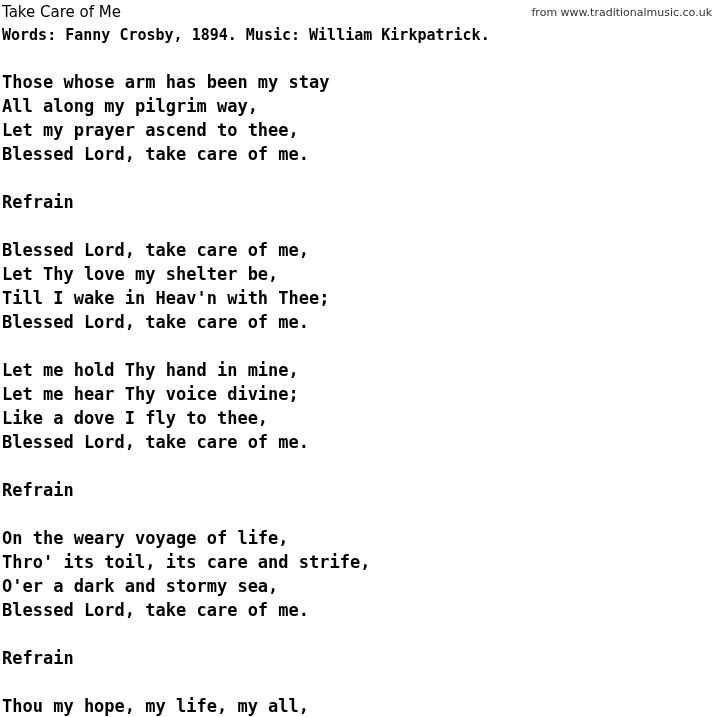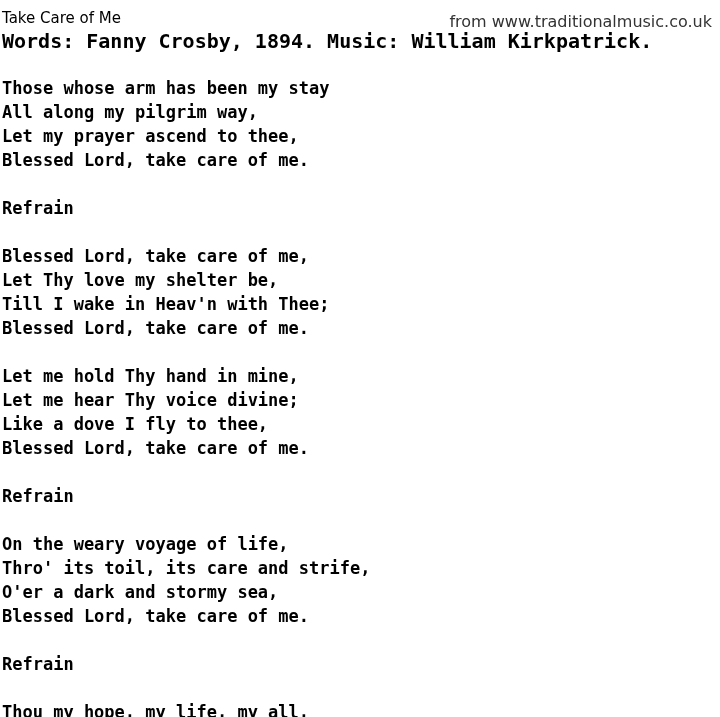--- a/index.html
+++ b/index.html
@@ -18,36 +18,36 @@
     position: relative;
     width: 720px;
     height: 717px;
     padding: 0;
   }
   .attribution {
     position: absolute;
     top: 4px;
     right: 8px;
     font-family: "DejaVu Sans", "Liberation Sans", sans-serif;
-    font-size: 16px;
+    font-size: 11px;
     color: #333333;
     letter-spacing: 0px;
     white-space: nowrap;
   }
   .title {
     font-family: "DejaVu Sans", "Liberation Sans", sans-serif;
     font-size: 15px;
     font-weight: 400;
     line-height: 20px;
-    margin: 8px 0 0 2px;
+    margin: 2px 0 0 2px;
     white-space: pre;
   }
   .credits {
     font-family: "DejaVu Sans Mono", "Liberation Mono", monospace;
-    font-size: 20px;
+    font-size: 15px;
     font-weight: bold;
     line-height: 22px;
     margin: 2px 0 0 2px;
     white-space: pre;
   }
   .lyrics {
     font-family: "DejaVu Sans Mono", "Liberation Mono", monospace;
     font-size: 17px;
     font-weight: bold;
     line-height: 24px;

